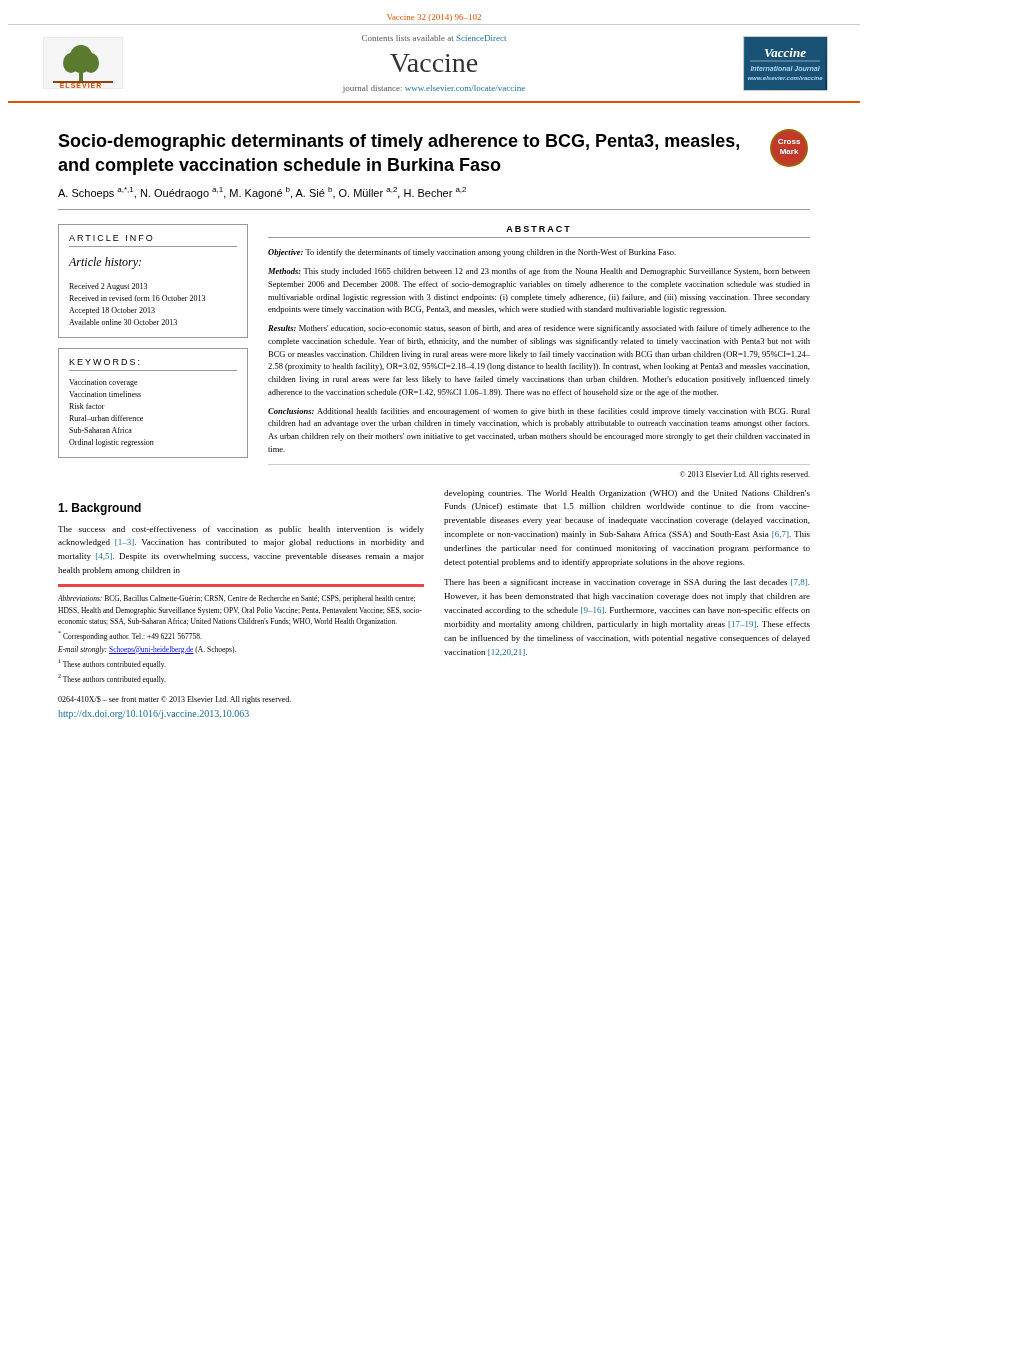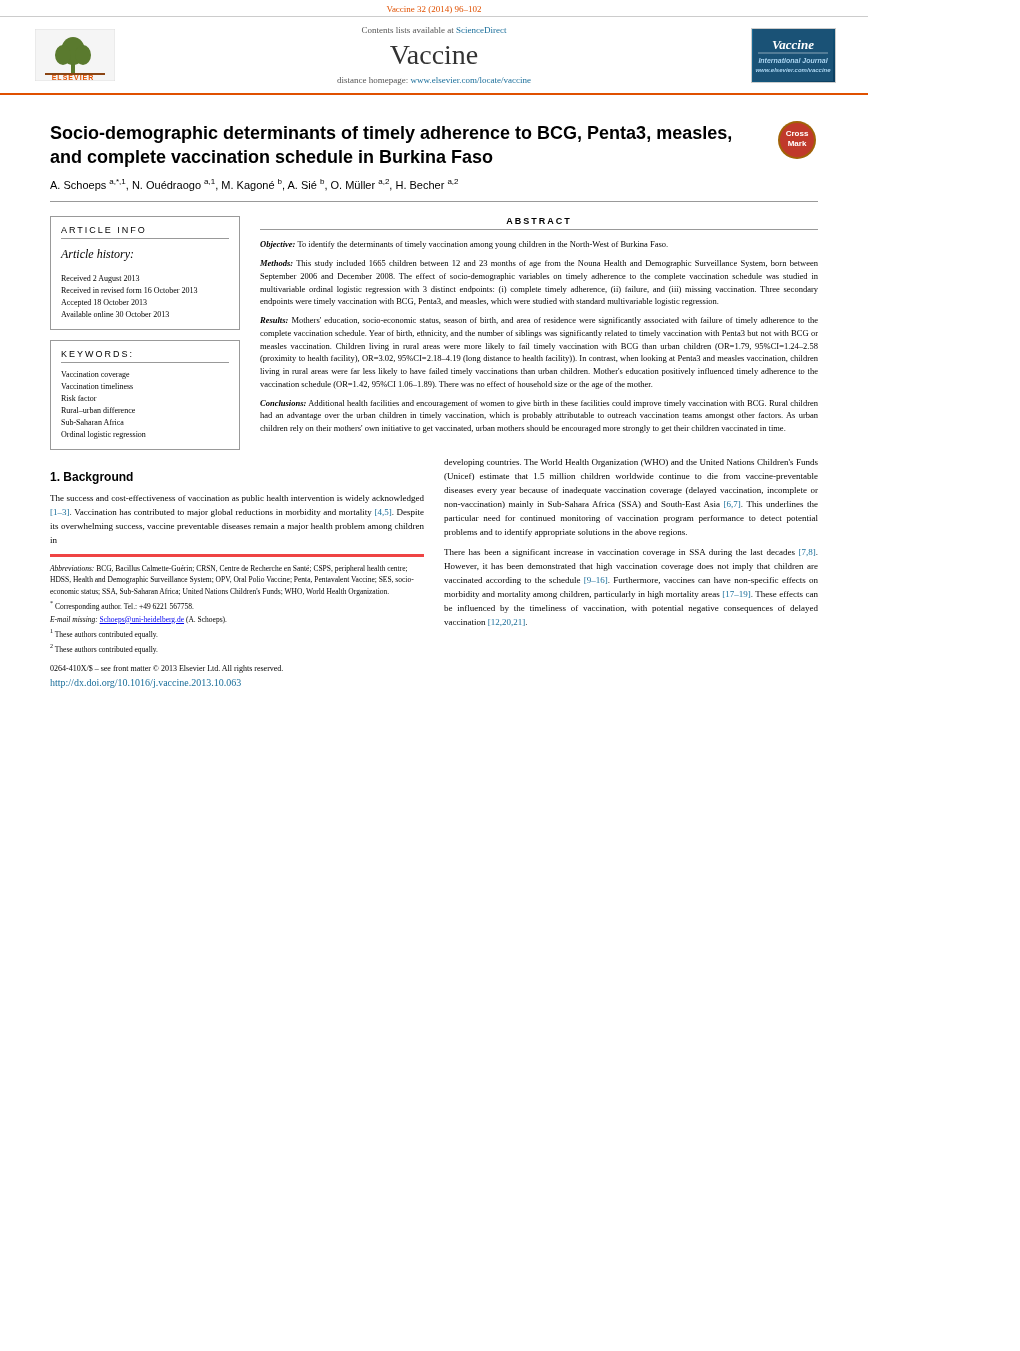--- a/index.html
+++ b/index.html
@@ -7,21 +7,21 @@
       font-family: 'Times New Roman', Times, serif;
       font-size: 10px;
       background: #fff;
       color: #000;
       width: 1020px;
       min-height: 1351px;
     }
     .page-wrapper {
       width: 868px;
       background: #fff;
-      padding: 0;
+      padding: 8px;
     }
 
     
     .top-banner {
       background: #fff;
       text-align: center;
       padding: 4px 0 2px 0;
       font-size: 9px;
       color: #e05000;
       border-bottom: 1px solid #ccc;
@@ -336,21 +336,21 @@
       </div>
     </div>
 
     <div class="journal-center">
       <div class="journal-contents-link">
         <span>Contents lists available at</span>
         <a href="#">ScienceDirect</a>
       </div>
       <div class="journal-name">Vaccine</div>
       <div class="journal-homepage">
-        <span>distance homepage:</span>
+        <span>journal distance:</span>
         <a href="#">www.elsevier.com/locate/vaccine</a>
       </div>
     </div>
 
     <div class="vaccine-logo-box">
       <div class="vaccine-logo">
         <svg width="80" height="52" viewBox="0 0 80 52">
           <rect width="80" height="52" fill="#1a5276"></rect>
           <text x="40" y="20" text-anchor="middle" font-size="13" font-style="italic" font-weight="bold" fill="white" font-family="Times New Roman">Vaccine</text>
           <line x1="5" y1="24" x2="75" y2="24" stroke="white" stroke-width="0.5"></line>
@@ -422,20 +422,21 @@
             <span>This study included 1665 children between 12 and 23 months of age from the Nouna Health and Demographic Surveillance System, born between September 2006 and December 2008. The effect of socio-demographic variables on timely adherence to the complete vaccination schedule was studied in multivariable ordinal logistic regression with 3 distinct endpoints: (i) complete timely adherence, (ii) failure, and (iii) missing vaccination. Three secondary endpoints were timely vaccination with BCG, Penta3, and measles, which were studied with standard multivariable logistic regression.</span>
           </p>
           <p>
             <span class="label">Results:</span>
             <span>Mothers' education, socio-economic status, season of birth, and area of residence were significantly associated with failure of timely adherence to the complete vaccination schedule. Year of birth, ethnicity, and the number of siblings was significantly related to timely vaccination with Penta3 but not with BCG or measles vaccination. Children living in rural areas were more likely to fail timely vaccination with BCG than urban children (OR=1.79, 95%CI=1.24–2.58 (proximity to health facility), OR=3.02, 95%CI=2.18–4.19 (long distance to health facility)). In contrast, when looking at Penta3 and measles vaccination, children living in rural areas were far less likely to have failed timely vaccinations than urban children. Mother's education positively influenced timely adherence to the vaccination schedule (OR=1.42, 95%CI 1.06–1.89). There was no effect of household size or the age of the mother.</span>
           </p>
           <p>
             <span class="label">Conclusions:</span>
             <span>Additional health facilities and encouragement of women to give birth in these facilities could improve timely vaccination with BCG. Rural children had an advantage over the urban children in timely vaccination, which is probably attributable to outreach vaccination teams amongst other factors. As urban children rely on their mothers' own initiative to get vaccinated, urban mothers should be encouraged more strongly to get their children vaccinated in time.</span>
           </p>
+          <div class="copyright">© 2013 Elsevier Ltd. All rights reserved.</div>
         </div>
       </div>
     </div>
 
     <div class="body-two-col">
 
       <div class="body-col">
         <div class="section-title">
           <span>1.</span>
           <span>Background</span>
@@ -448,21 +449,21 @@
 
         <div class="footnotes-section">
           <div class="footnote-item">
             <span><em>Abbreviations:</em></span>
             <span> BCG, Bacillus Calmette-Guérin; CRSN, Centre de Recherche en Santé; CSPS, peripheral health centre; HDSS, Health and Demographic Surveillance System; OPV, Oral Polio Vaccine; Penta, Pentavalent Vaccine; SES, socio-economic status; SSA, Sub-Saharan Africa; United Nations Children's Funds; WHO, World Health Organization.</span>
           </div>
           <div class="footnote-item">
             <sup>*</sup> Corresponding author. Tel.: +49 6221 567758.
           </div>
           <div class="footnote-item">
-            <em>E-mail missing:</em> <a href="#">Schoeps@uni-heidelberg.de</a> (A. Schoeps).
+            <em>E-mail strongly:</em> <a href="#">Schoeps@uni-heidelberg.de</a> (A. Schoeps).
           </div>
           <div class="footnote-item">
             <sup>1</sup> These authors contributed equally.
           </div>
           <div class="footnote-item">
             <sup>2</sup> These authors contributed equally.
           </div>
         </div>
 
         <div class="page-footer">

